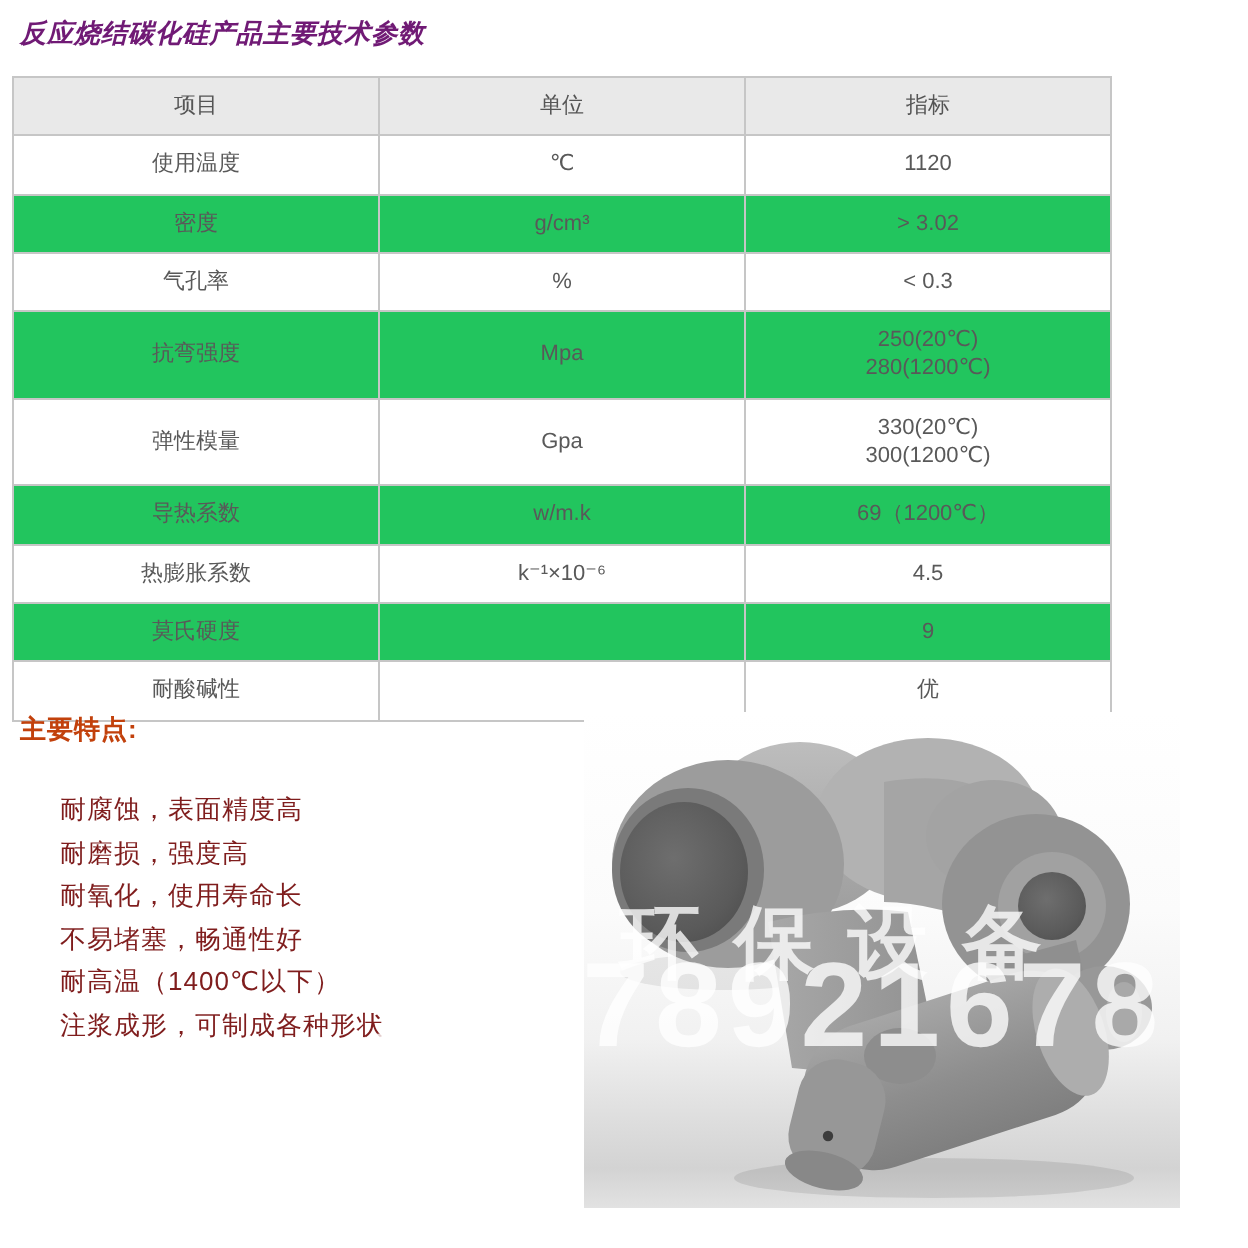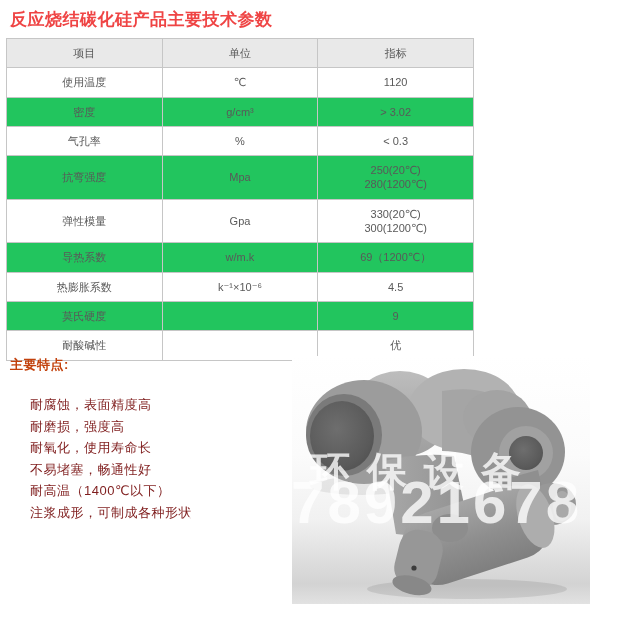--- a/index.html
+++ b/index.html
@@ -3,24 +3,24 @@
 <meta charset="utf-8">
 <style>
   html,body{margin:0;padding:0;background:#fff;}
   body{
     width:624px;height:624px;position:relative;overflow:hidden;
     font-family:"Liberation Sans","DejaVu Sans",sans-serif;
     -webkit-font-smoothing:antialiased;
   }
   .page-title{
     position:absolute;left:10px;top:8px;margin:0;
-    font-size:17px;font-weight:bold;color:#ef4444;letter-spacing:.5px;
+    font-size:13px;font-weight:bold;color:#701a75;letter-spacing:.5px;font-style:italic;
   }
   table.specs{
-    position:absolute;left:6px;top:38px;width:468px;
+    position:absolute;left:6px;top:38px;width:550px;
     border-collapse:collapse;table-layout:fixed;
     font-size:11px;color:#595959;
   }
   table.specs th, table.specs td{
     border:1px solid #c6c6c6;text-align:center;vertical-align:middle;
     padding:7px 4px;line-height:1.3;font-weight:normal;
     white-space:pre-line;
   }
   table.specs thead th{background:#e9e9e9;color:#555;}
   table.specs tr.alt td{background:#22c55e;}

